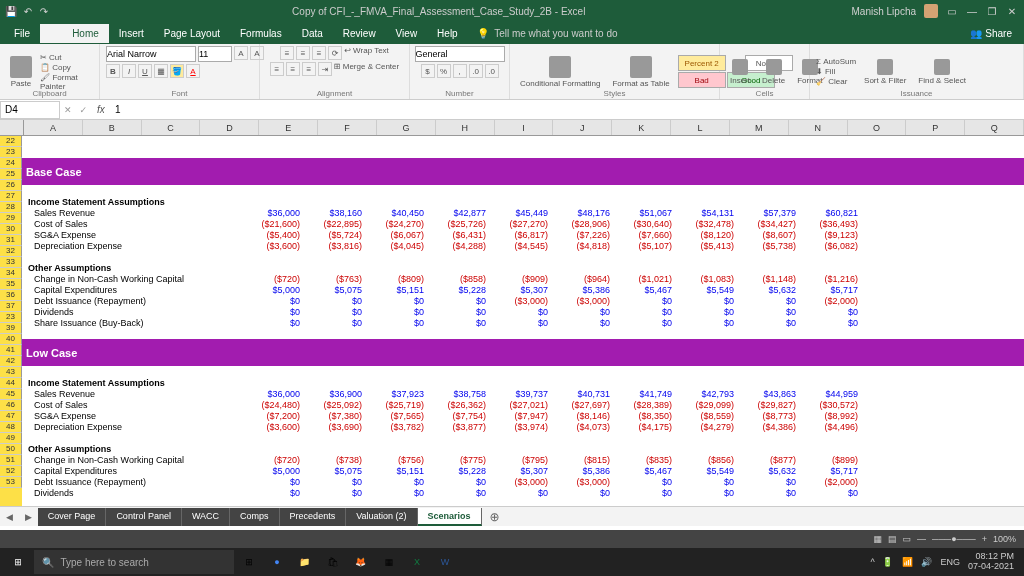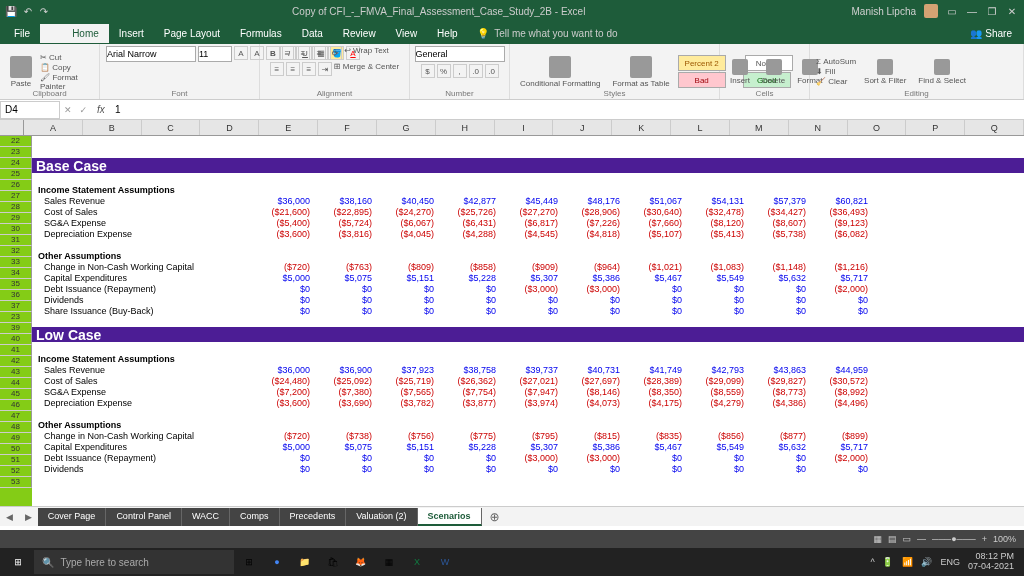--- a/index.html
+++ b/index.html
@@ -32,30 +32,30 @@
 .style-cell.good { background: #c6efce; color: #006100; }
 .style-cell.percent { background: #ffeb9c; color: #9c5700; }
 .formula-bar { height: 20px; display: flex; align-items: center; border-bottom: 1px solid #ccc; background: #fff; }
 .name-box { width: 60px; height: 18px; border: 1px solid #ccc; font-size: 10px; padding: 0 4px; }
 .fx-lbl { padding: 0 6px; color: #555; font-style: italic; font-size: 10px; }
 .formula-input { flex: 1; height: 18px; border: none; font-size: 10px; padding: 0 4px; }
 .col-headers { height: 16px; background: #e6e6e6; display: flex; border-bottom: 1px solid #999; }
 .col-headers .rh { width: 24px; border-right: 1px solid #999; }
 .col-headers .ch { flex: 1; text-align: center; font-size: 9px; color: #333; border-right: 1px solid #ccc; display: flex; align-items: center; justify-content: center; }
 .sheet { height: 370px; overflow: auto; display: flex; background: #fff; position: relative; }
-.row-headers { width: 32px; background: #84cc16; flex-shrink: 0; }
+.row-headers { width: 22px; background: #fde047; flex-shrink: 0; }
 .row-headers .rh-cell { height: 11px; font-size: 8px; color: #333; text-align: center; border-bottom: 1px solid #ccc; border-right: 1px solid #999; }
 .cells { flex: 1; position: relative; }
 .data-row { height: 11px; display: flex; white-space: nowrap; }
 .data-row .label-cell { width: 220px; padding-left: 6px; font-size: 9px; display: flex; align-items: center; flex-shrink: 0; }
 .data-row .val-cell { width: 62px; text-align: right; padding-right: 4px; font-size: 9px; display: flex; align-items: center; justify-content: flex-end; }
 .val-cell.blue { color: #0000EE; }
 .val-cell.red { color: #cc0000; }
 .section-header { background: #e07b1f; color: #fff; font-weight: bold; height: 14px; padding-left: 4px; font-size: 10px; display: flex; align-items: center; }
-.subsection { background: #4c1d95; color: #fff; font-weight: bold; height: 15px; padding-left: 4px; font-size: 14px; display: flex; align-items: center; }
+.subsection { background: #a21caf; color: #fff; font-weight: bold; height: 27px; padding-left: 4px; font-size: 11px; display: flex; align-items: center; }
 .bold-label { font-weight: bold; color: #000; }
 .indent { padding-left: 12px !important; }
 .sheet-tabs { height: 20px; background: #f3f3f3; display: flex; align-items: center; border-top: 1px solid #ccc; font-size: 9px; }
 .sheet-tabs .navbtn { padding: 0 6px; color: #666; }
 .sheet-tabs .stab { padding: 3px 10px; background: #444; color: #fff; border-right: 1px solid #666; cursor: pointer; }
 .sheet-tabs .stab.active { background: #fff; color: #1e5c3a; font-weight: bold; border-bottom: 2px solid #1e5c3a; }
 .sheet-tabs .add { padding: 0 8px; font-size: 12px; color: #666; }
 .statusbar { position: absolute; bottom: 28px; left: 0; right: 0; height: 18px; background: #444; color: #ccc; display: flex; align-items: center; padding: 0 8px; font-size: 9px; justify-content: flex-end; gap: 6px; }
 .taskbar { position: absolute; bottom: 0; left: 0; right: 0; height: 28px; background: #222; display: flex; align-items: center; padding: 0 4px; gap: 2px; }
 .taskbar .start { width: 28px; height: 24px; display: flex; align-items: center; justify-content: center; color: #fff; }
@@ -113,21 +113,21 @@
         </div>
       <div style="display:flex;flex-direction:column;gap:1px">
         <div style="font-size:8px">✂ <span>Cut</span></div>
         <div style="font-size:8px">📋 <span>Copy</span></div>
         <div style="font-size:8px">🖌 <span>Format Painter</span></div>
       </div>
     </div>
     <div class="ribbon-group-label">Clipboard</div>
   </div>
   <div class="ribbon-group" style="width:160px">
-    <div class="ribbon-content" style="align-items:flex-start;gap:2px">
+    <div class="ribbon-content" style="flex-direction:column;align-items:flex-start;gap:2px">
       <div style="display:flex;gap:2px">
         <input class="font-select" value="Arial Narrow" style="">
         <input class="size-select" value="11" style="">
         <span class="mini-btn">A</span>
         <span class="mini-btn">A</span>
       </div>
       <div style="display:flex;gap:2px">
         <span class="mini-btn">
             <b>B</b>
           </span>
@@ -186,21 +186,21 @@
         </div>
       <div class="rbtn">
           <div class="ic big"></div>
           <span>Format as Table</span>
         </div>
       <div class="styles-box" style="flex-direction:column;gap:1px;display:flex">
         <div style="display:flex;gap:19px">
           <div class="style-cell percent">Percent 2</div>
           <div class="style-cell normal">Normal</div>
         </div>
-        <div style="display:flex;gap:17px">
+        <div style="display:flex;gap:1px">
           <div class="style-cell bad">Bad</div>
           <div class="style-cell good">Good</div>
         </div>
       </div>
     </div>
     <div class="ribbon-group-label">Styles</div>
   </div>
   <div class="ribbon-group" style="width:90px">
     <div class="ribbon-content">
       <div class="rbtn">
@@ -227,21 +227,21 @@
       </div>
       <div class="rbtn">
           <div class="ic"></div>
           <span>Sort &amp; Filter</span>
         </div>
       <div class="rbtn">
           <div class="ic"></div>
           <span>Find &amp; Select</span>
         </div>
     </div>
-    <div class="ribbon-group-label">Editing</div>
+    <div class="ribbon-group-label">Issuance</div>
   </div>
 </div>
 
 <div class="formula-bar">
   <input class="name-box" value="D4" style="">
   <span style="padding:0 4px;color:#999">✕</span>
   <span style="padding:0 4px;color:#999">✓</span>
   <span class="fx-lbl">fx</span>
   <input class="formula-input" value="1" style="">
 </div>

